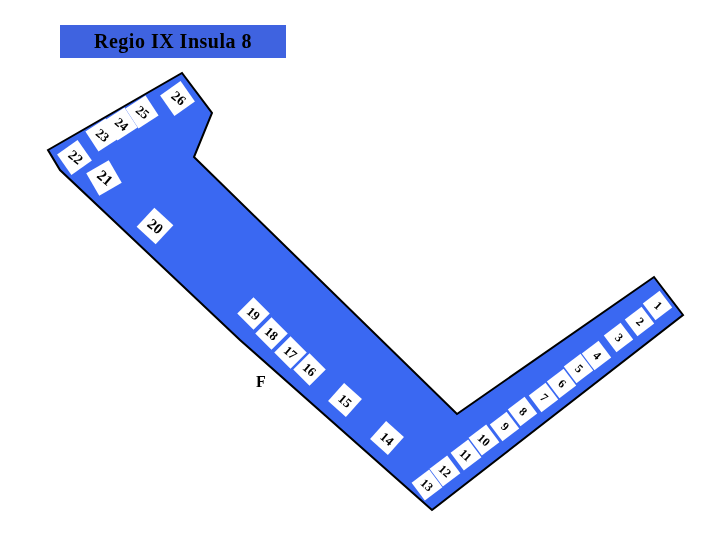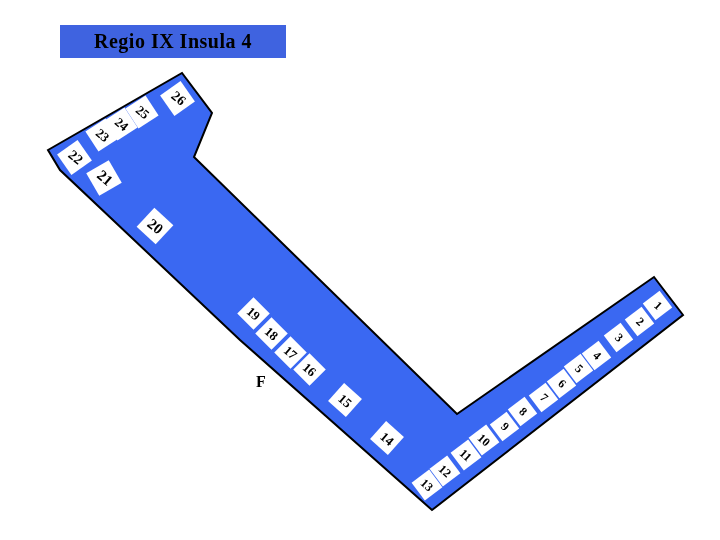--- a/index.html
+++ b/index.html
@@ -112,15 +112,15 @@
       <div class="ebox" style="left: 142px; top: 112px; width: 24px; height: 24px; margin-left: -12px; margin-top: -12px; transform: rotate(-33deg);">
         <span style="transform: rotate(73deg); font-size: 13px;">25</span>
       </div>
       <div class="ebox" style="left: 177px; top: 98px; width: 25px; height: 25px; margin-left: -12.5px; margin-top: -12.5px; transform: rotate(-35deg);">
         <span style="transform: rotate(75deg); font-size: 14px;">26</span>
       </div>
     </div>
 
   <div class="street-label">F</div>
 
-  <div class="title">Regio IX Insula 4</div>
+  <div class="title">Regio IX Insula 8</div>
 
 </div>
 
 </body></html>

